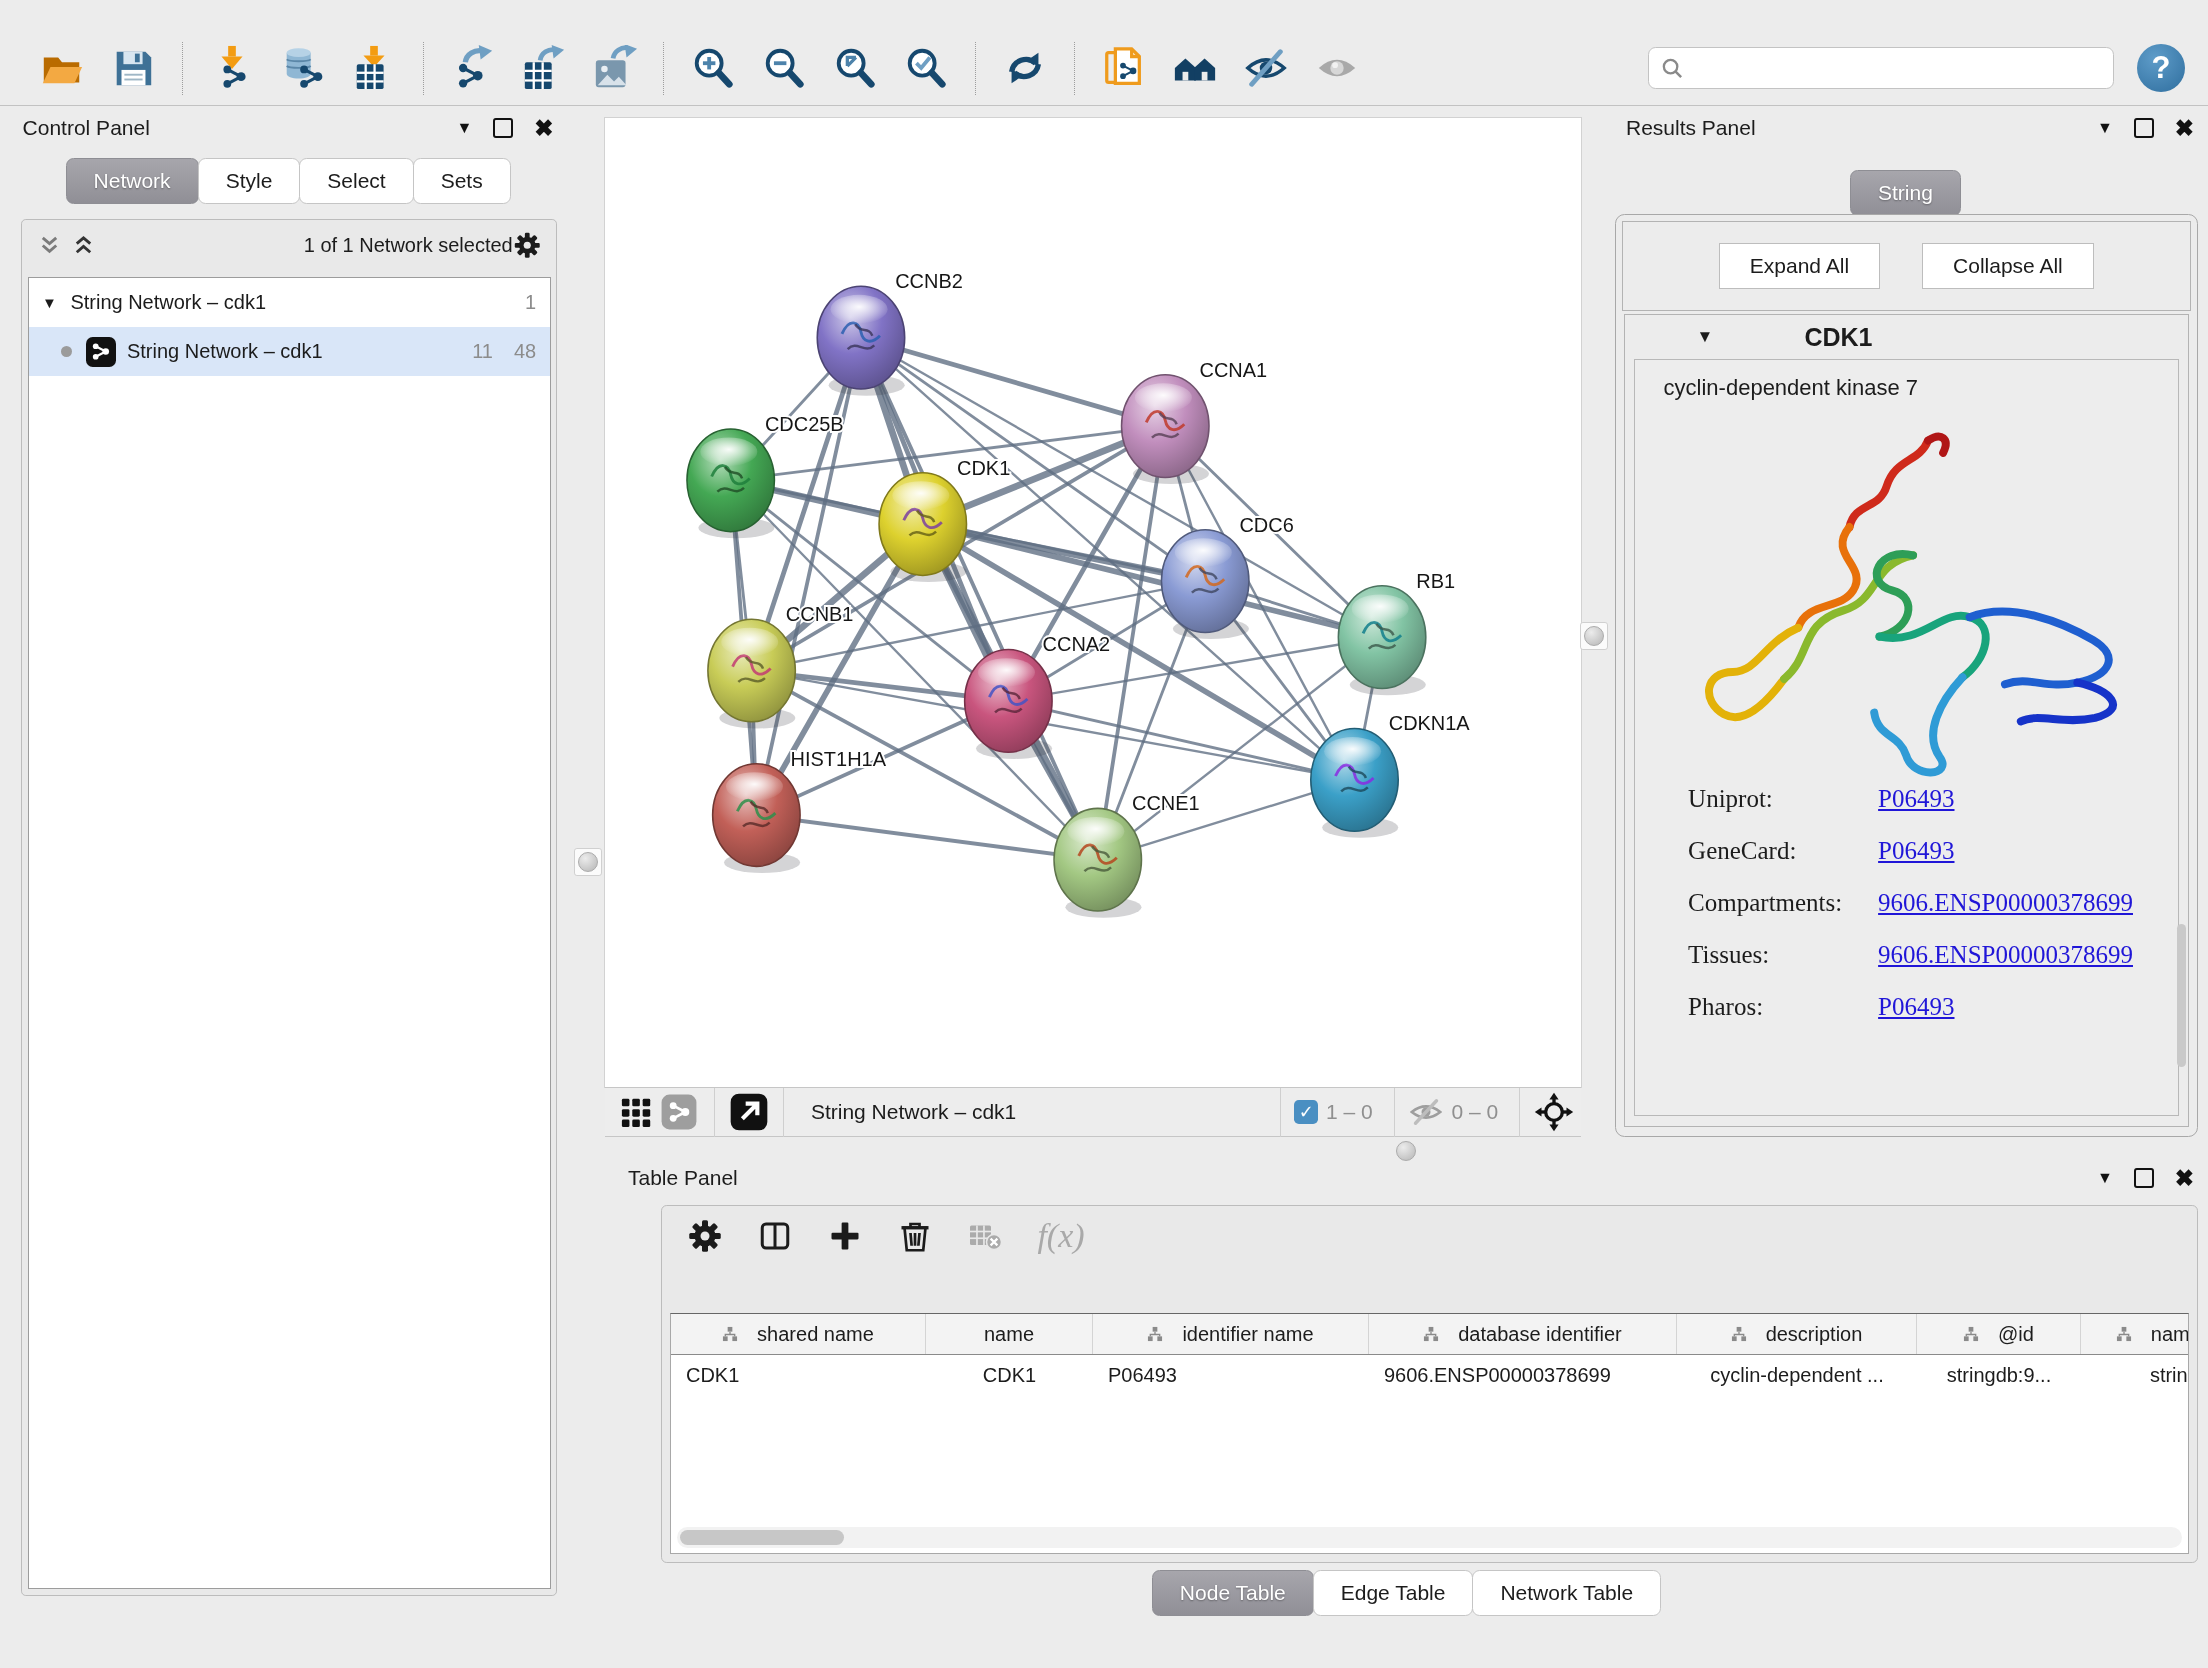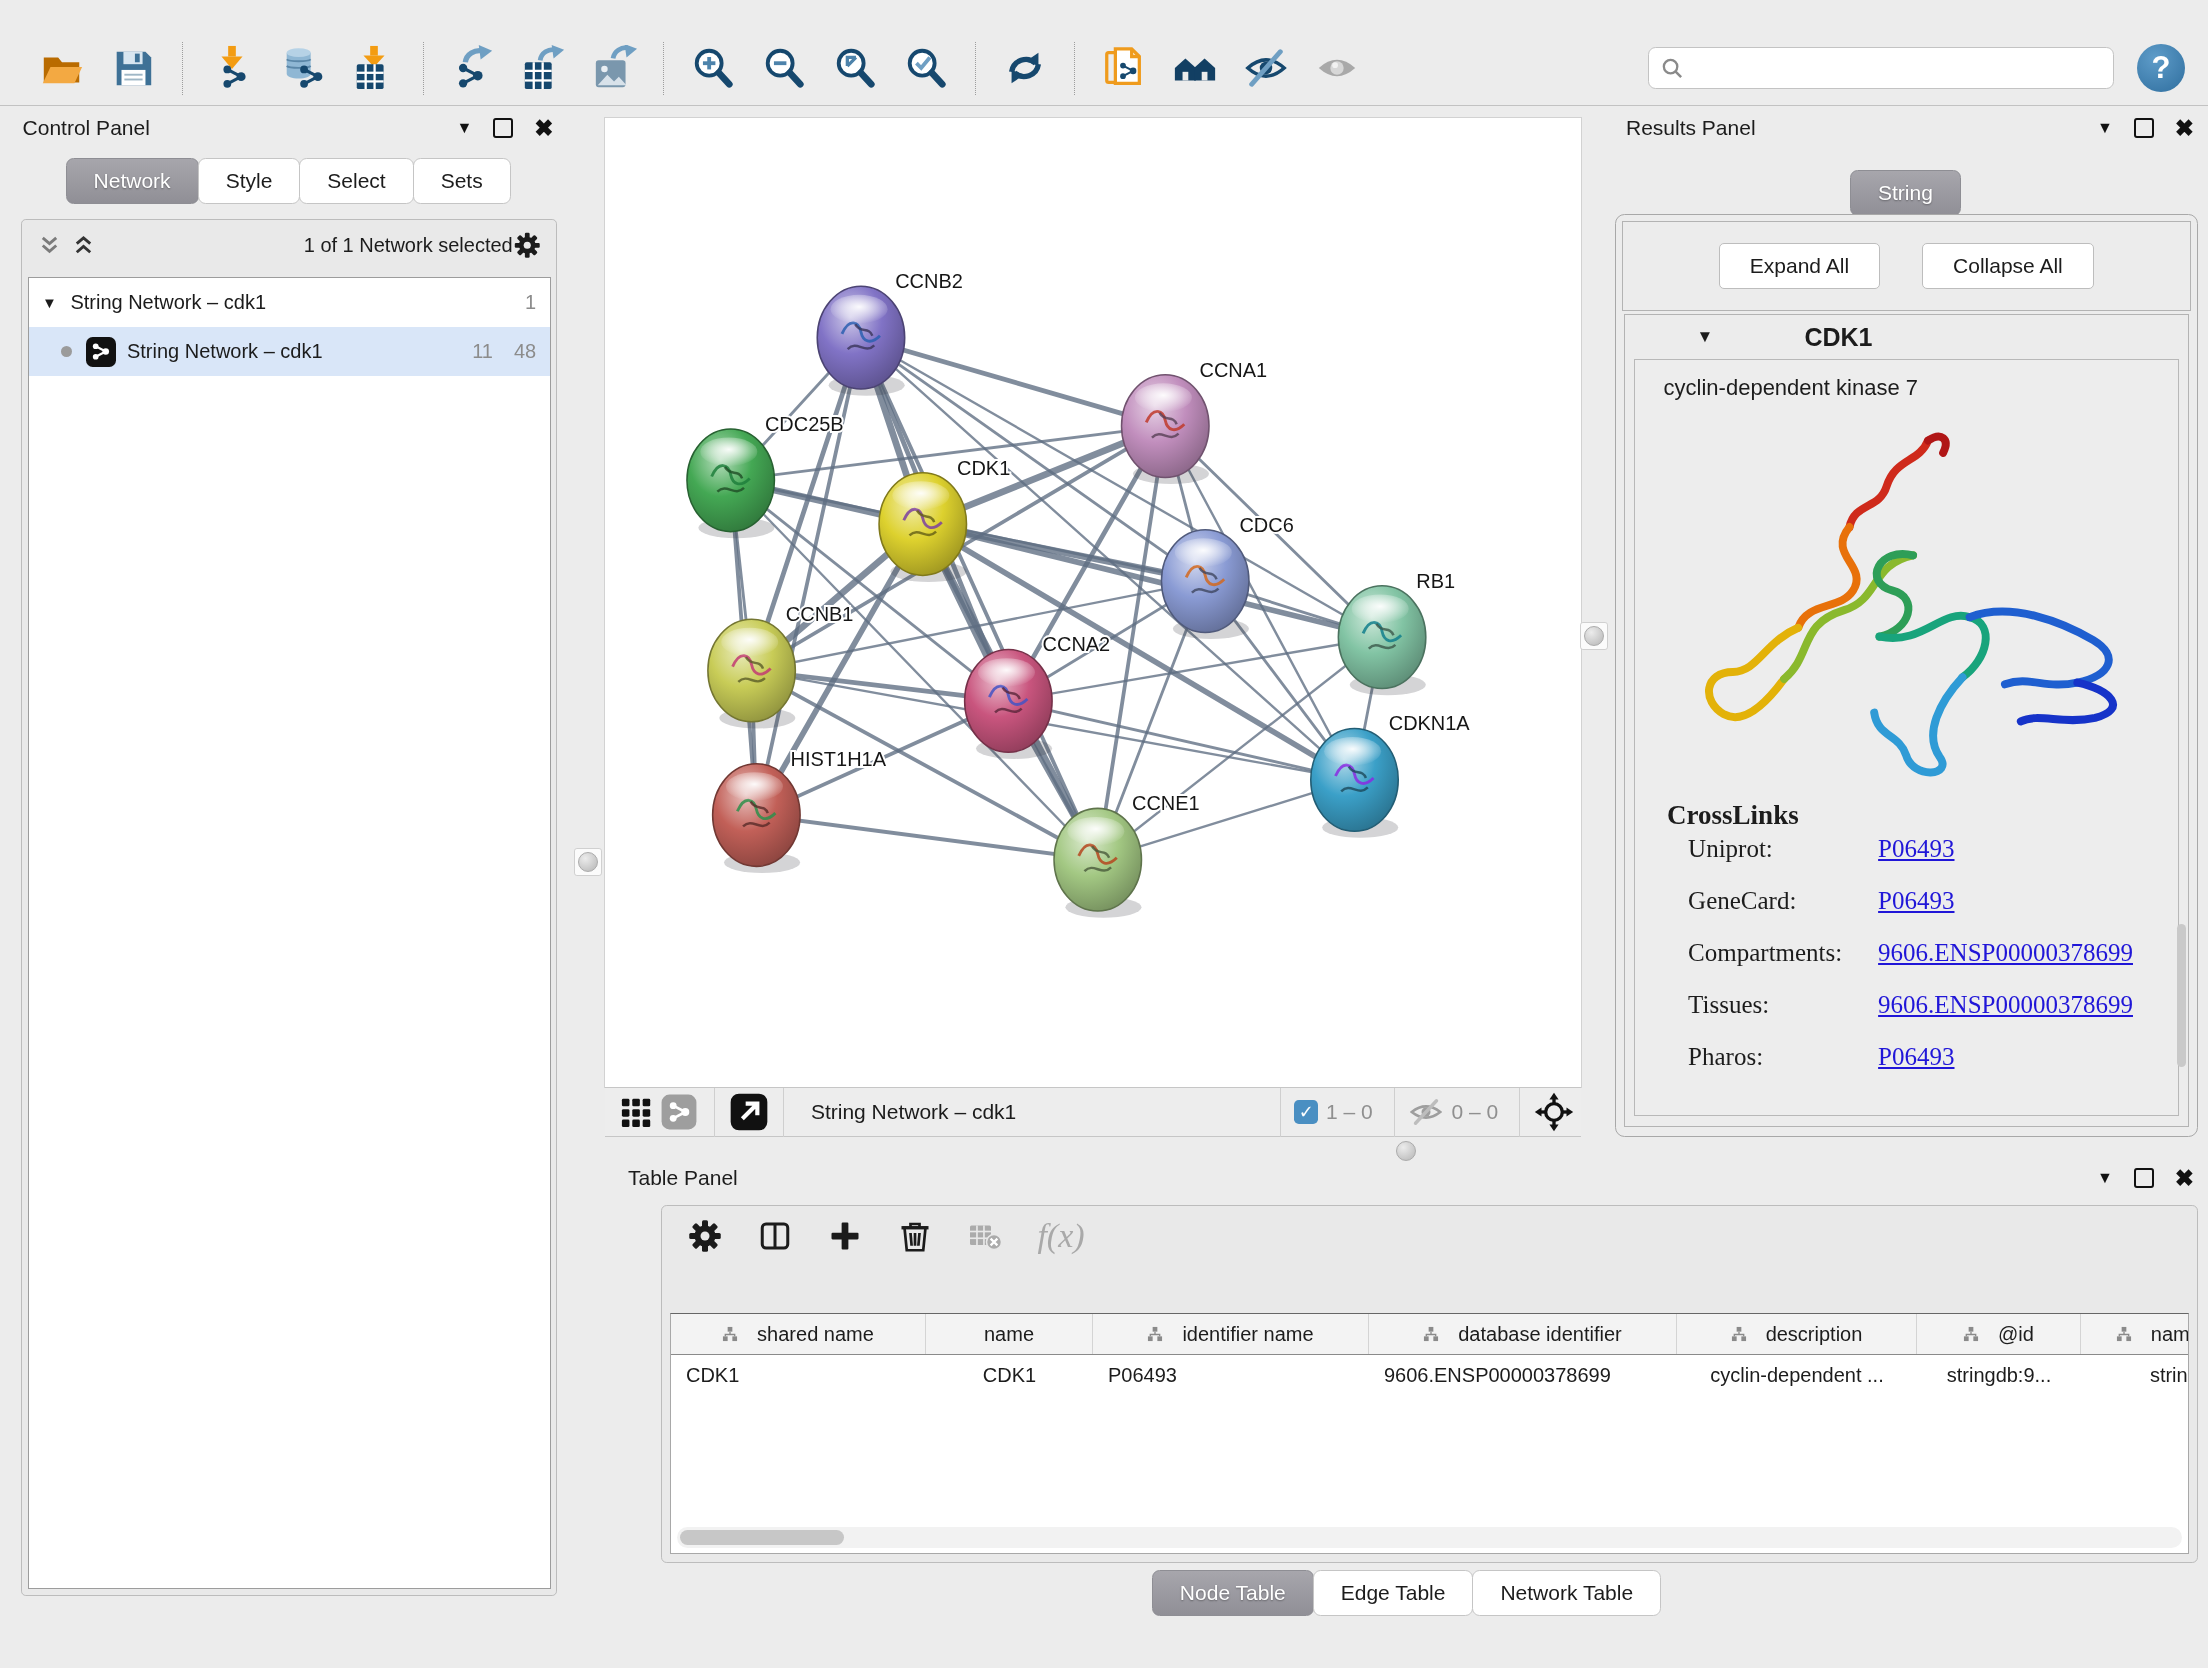--- a/index.html
+++ b/index.html
@@ -65,21 +65,21 @@
   .ncount{color:#8f8f8f;font-size:21px;margin:0 7.6px;}
   .ncheck{width:24px;height:24px;border-radius:4.8px;background:#4a8fc2;color:#fff;font-size:18px;
     display:flex;align-items:center;justify-content:center;flex:none;}
 
   
   .results-panel{position:absolute;left:1596px;top:107px;width:613px;height:1044px;}
   .rtab{position:absolute;left:255px;top:63px;}
   .rbox{position:absolute;left:19px;right:11.4px;top:107px;height:921px;background:#ececec;
     border:1px solid #a8a8a8;border-radius:9.5px;}
   .rbtnrow{height:88px;margin:5.7px;border:1px solid #b3b3b3;display:flex;align-items:center;justify-content:center;gap:42px;}
-  .rbtn{height:44px;padding:0 30px;background:#fff;border:1px solid #bdbdbd;border-radius:5px;
+  .rbtn{height:44px;padding:0 30px;background:#fff;border:1px solid #bdbdbd;border-radius:0;
     font-size:21px;display:flex;align-items:center;}
   .gsec{position:absolute;left:7.6px;right:7.6px;top:99px;bottom:9.5px;border:1px solid #b3b3b3;}
   .ghead{height:44px;display:flex;align-items:center;font-size:25px;}
   .ghead .garrow{font-size:17px;margin-left:72px;}
   .ghead .gname{font-weight:bold;margin-left:91px;}
   .gcontent{position:absolute;left:9.5px;right:9.5px;top:44px;bottom:9.5px;border:1px solid #b8b8b8;
     background:#ededed;overflow:hidden;}
   .gdesc{font-size:22px;padding:15px 0 0 28.5px;}
   .protein{display:block;margin:13.3px auto 0;}
   .clhead{font-family:"Liberation Serif",serif;font-weight:bold;font-size:27px;padding:15px 0 3.8px 32px;}
@@ -676,21 +676,20 @@
               <path d="M158 242 C120 258,112 292,84 292 C52 292,48 325,74 340 C96 352,120 330,142 300" stroke="#e3b209"></path>
               <path d="M142 300 C175 272,158 238,210 222 C250 210,240 170,288 160" stroke="#8ab92d"></path>
               <path d="M288 160 C250 150,230 190,265 200 C295 208,285 245,250 252" stroke="#2e9e57"></path>
               <path d="M250 252 C300 262,320 220,352 230 C382 238,372 278,344 298" stroke="#18a47c"></path>
               <path d="M344 298 C318 326,300 362,318 388 C334 410,288 414,280 386 C272 362,248 366,244 338" stroke="#2f9bd6"></path>
               <path d="M352 230 C400 212,458 236,492 256 C522 274,512 296,474 304 C438 312,420 296,392 306" stroke="#1f5fd0"></path>
               <path d="M474 304 C512 312,532 334,494 344 C458 352,430 338,410 348" stroke="#1633c9"></path>
               <path d="M305 30 C320 20,330 28,322 44" stroke="#b01616"></path>
             </g>
           </svg>
-          <div class="clhead">CrossLinks</div>
           <div id="crosslinks">
               <div class="clrow">
                 <span class="cllabel">Uniprot:</span>
                 <a href="#">P06493</a>
               </div>
               <div class="clrow">
                 <span class="cllabel">GeneCard:</span>
                 <a href="#">P06493</a>
               </div>
               <div class="clrow">

